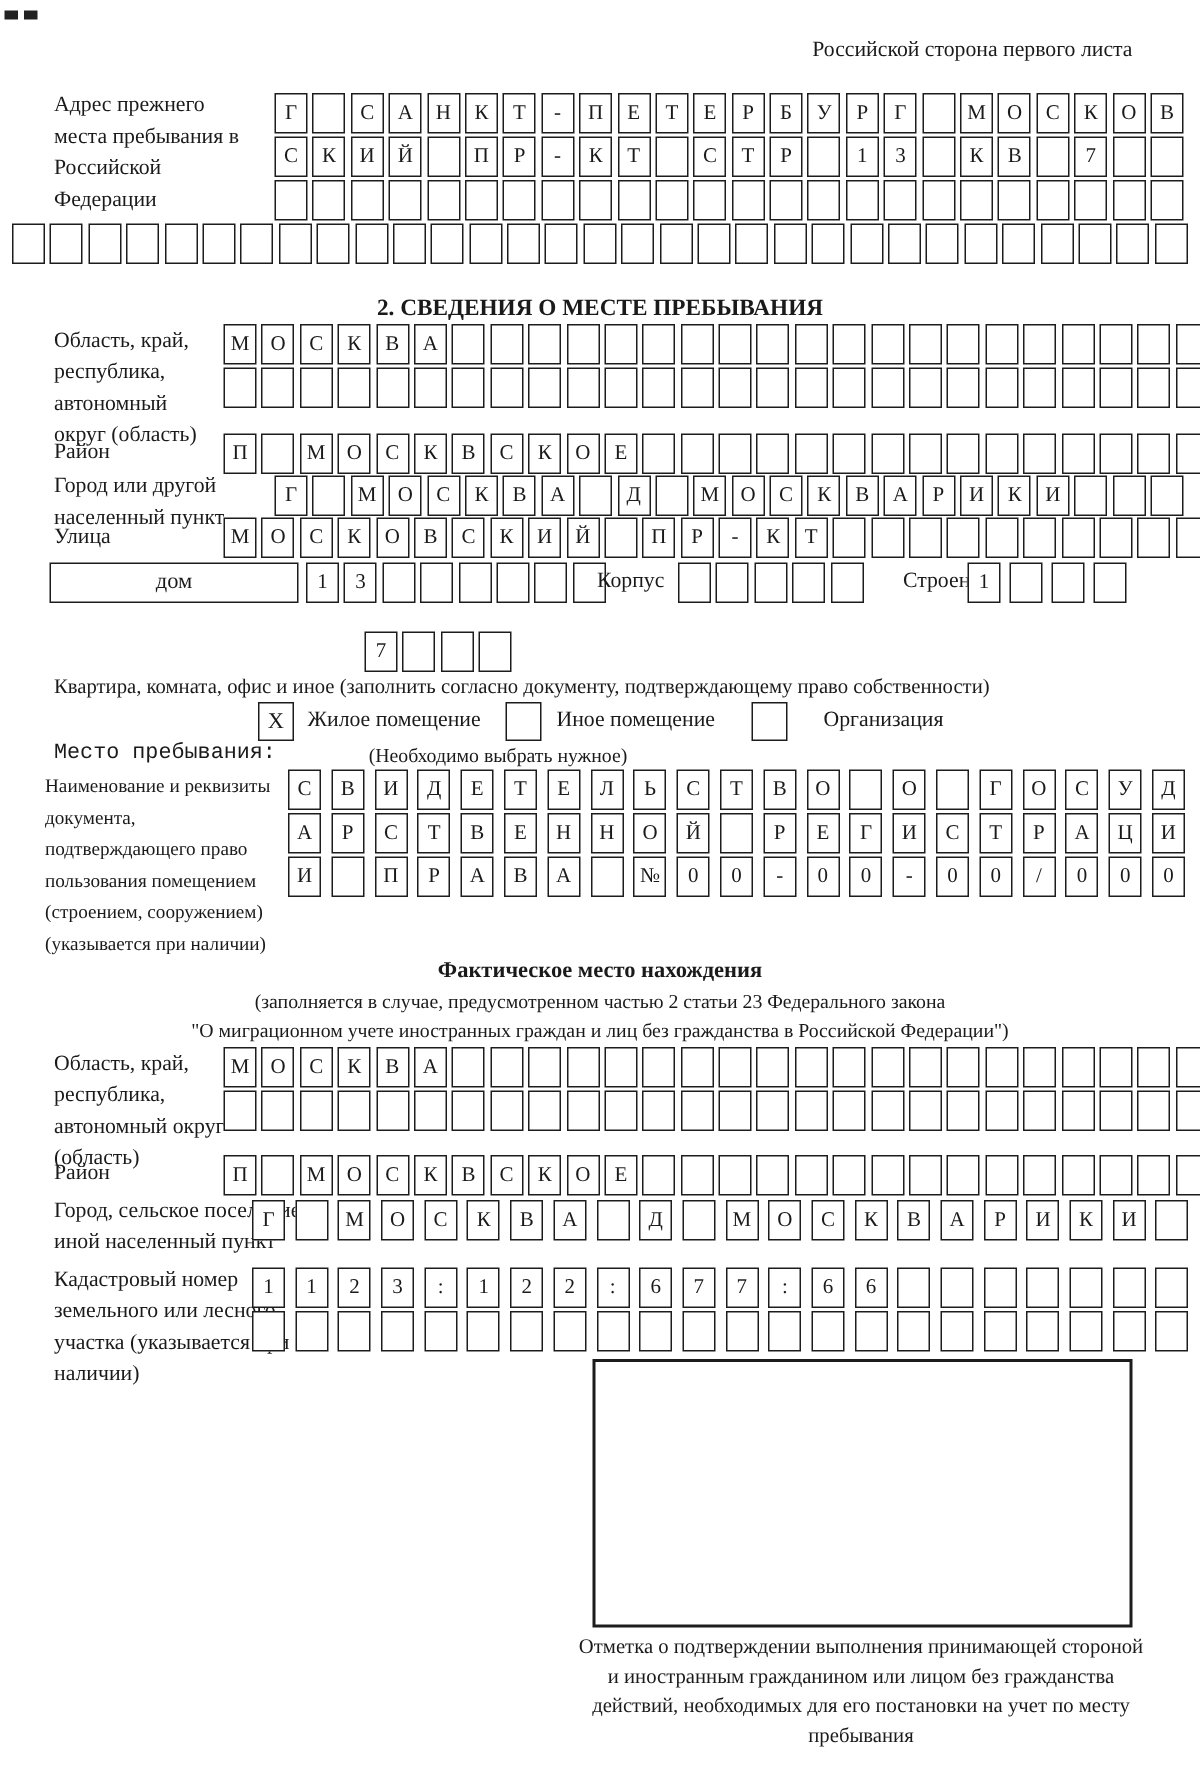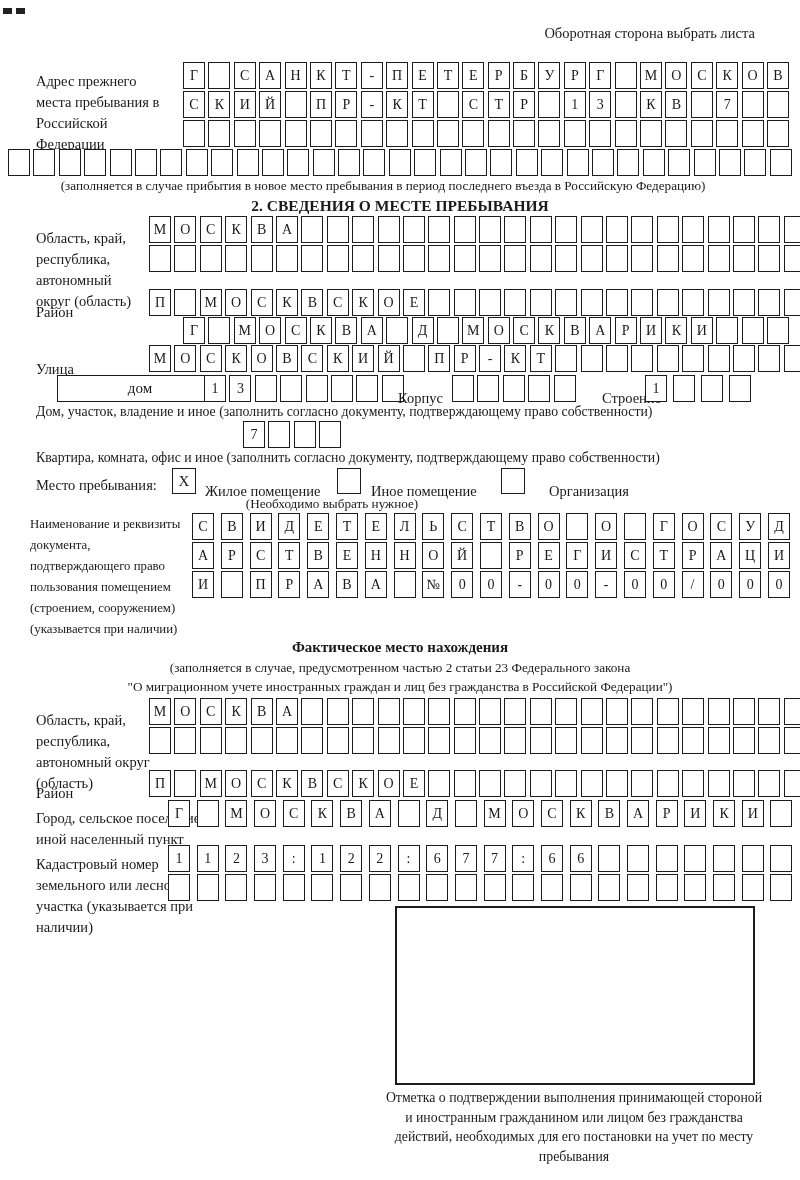--- a/index.html
+++ b/index.html
@@ -5,43 +5,43 @@
   html,body{margin:0;padding:0;background:#fff;}
   .page{position:relative;width:800px;height:1180px;background:#ffffff;
         font-family:"Liberation Serif","DejaVu Serif",serif;color:#1a1a1a;overflow:hidden;}
   .abs{position:absolute;}
   .cells{display:flex;gap:3.4px;}
   .cells.wide{gap:6.8px;}
   .cells.wide2{gap:6.7px;}
   .cells.sgap{gap:6px;}
   .cell{flex:none;width:20px;height:25px;border:1.6px solid #1c1c1c;display:flex;
         align-items:center;justify-content:center;font-size:14px;background:#fff;}
-  .lbl{font-size:14.5px;line-height:21px;margin-top:11px;}
+  .lbl{font-size:14.5px;line-height:21px;}
   .small{font-size:12.8px;line-height:21px;}
   .note{font-size:13.2px;}
   .title{font-weight:bold;font-size:15.5px;text-align:center;}
   .rect{border:1.8px solid #1c1c1c;display:flex;align-items:center;justify-content:center;
-        font-size:15px;background:#fff;margin-left:24px;}
+        font-size:15px;background:#fff;}
   .checkbox{width:22px;height:24px;border:1.7px solid #1c1c1c;display:flex;align-items:center;
         justify-content:center;font-size:15px;background:#fff;}
   .bigbox{border:2px solid #1c1c1c;background:#fff;}
   .artifact{background:#222;width:9px;height:6px;display:inline-block;margin-right:4px;}
   .center{text-align:center;}
   .right{text-align:right;}
 </style>
 </head>
 <body>
 
 <div class="page">
 
   <div class="abs" style="left:3px;top:0;">
     <span class="artifact"></span><span class="artifact"></span>
   </div>
 
-  <div class="abs right" style="left:420px;top:25px;width:335px;font-size:14.5px;">Оборотная сторона выбрать листа</div>
+  <div class="abs right" style="left:420px;top:25px;width:335px;font-size:14.5px;">Российской сторона первого листа</div>
 
   <div class="abs lbl" style="left:36px;top:60px;width:132px;">Адрес прежнего места пребывания в Российской Федерации</div>
   <div class="abs cells" style="left:183px;top:62px;">
       <span class="cell">Г</span>
       <span class="cell"></span>
       <span class="cell">С</span>
       <span class="cell">А</span>
       <span class="cell">Н</span>
       <span class="cell">К</span>
       <span class="cell">Т</span>
@@ -141,21 +141,20 @@
       <span class="cell"></span>
       <span class="cell"></span>
       <span class="cell"></span>
       <span class="cell"></span>
       <span class="cell"></span>
       <span class="cell"></span>
       <span class="cell"></span>
       <span class="cell"></span>
       <span class="cell"></span>
     </div>
-  <div class="abs note center" style="left:8px;top:178px;width:750px;">(заполняется в случае прибытия в новое место пребывания в период последнего въезда в Российскую Федерацию)</div>
 
   <div class="abs title" style="left:10px;top:197px;width:780px;">2. СВЕДЕНИЯ О МЕСТЕ ПРЕБЫВАНИЯ</div>
 
   <div class="abs lbl" style="left:36px;top:217px;width:112px;">Область, край, республика, автономный округ (область)</div>
   <div class="abs cells" style="left:149px;top:216px;">
       <span class="cell">М</span>
       <span class="cell">О</span>
       <span class="cell">С</span>
       <span class="cell">К</span>
       <span class="cell">В</span>
@@ -233,20 +232,21 @@
       <span class="cell"></span>
       <span class="cell"></span>
       <span class="cell"></span>
       <span class="cell"></span>
       <span class="cell"></span>
       <span class="cell"></span>
       <span class="cell"></span>
       <span class="cell"></span>
     </div>
 
+  <div class="abs lbl" style="left:36px;top:314px;width:150px;">Город или другой населенный пункт</div>
   <div class="abs cells" style="left:183px;top:317px;">
       <span class="cell">Г</span>
       <span class="cell"></span>
       <span class="cell">М</span>
       <span class="cell">О</span>
       <span class="cell">С</span>
       <span class="cell">К</span>
       <span class="cell">В</span>
       <span class="cell">А</span>
       <span class="cell"></span>
@@ -316,31 +316,30 @@
       <span class="cell"></span>
       <span class="cell"></span>
     </div>
   <div class="abs lbl" style="left:602px;top:377px;">Строение</div>
   <div class="abs cells sgap" style="left:645px;top:375px;">
       <span class="cell">1</span>
       <span class="cell"></span>
       <span class="cell"></span>
       <span class="cell"></span>
     </div>
-  <div class="abs" style="left:36px;top:404px;font-size:13.8px;">Дом, участок, владение и иное (заполнить согласно документу, подтверждающему право собственности)</div>
 
   <div class="abs cells" style="left:243px;top:421px;">
       <span class="cell">7</span>
       <span class="cell"></span>
       <span class="cell"></span>
       <span class="cell"></span>
     </div>
   <div class="abs" style="left:36px;top:450px;font-size:13.8px;">Квартира, комната, офис и иное (заполнить согласно документу, подтверждающему право собственности)</div>
 
-  <div class="abs lbl" style="left:36px;top:464px;">Место пребывания:</div>
+  <div class="abs lbl" style="left:36px;top:492px;font-family:Liberation Mono, monospace;">Место пребывания:</div>
   <div class="abs checkbox" style="left:172px;top:468px;">X</div>
   <div class="abs lbl" style="left:205px;top:470px;">Жилое помещение</div>
   <div class="abs checkbox" style="left:337px;top:468px;"></div>
   <div class="abs lbl" style="left:371px;top:470px;">Иное помещение</div>
   <div class="abs checkbox" style="left:501px;top:468px;"></div>
   <div class="abs lbl" style="left:549px;top:470px;">Организация</div>
   <div class="abs note center" style="left:172px;top:496px;width:320px;">(Необходимо выбрать нужное)</div>
 
   <div class="abs small" style="left:30px;top:514px;width:158px;">Наименование и реквизиты документа, подтверждающего право пользования помещением (строением, сооружением) (указывается при наличии)</div>
   <div class="abs cells wide" style="left:192px;top:513px;">

